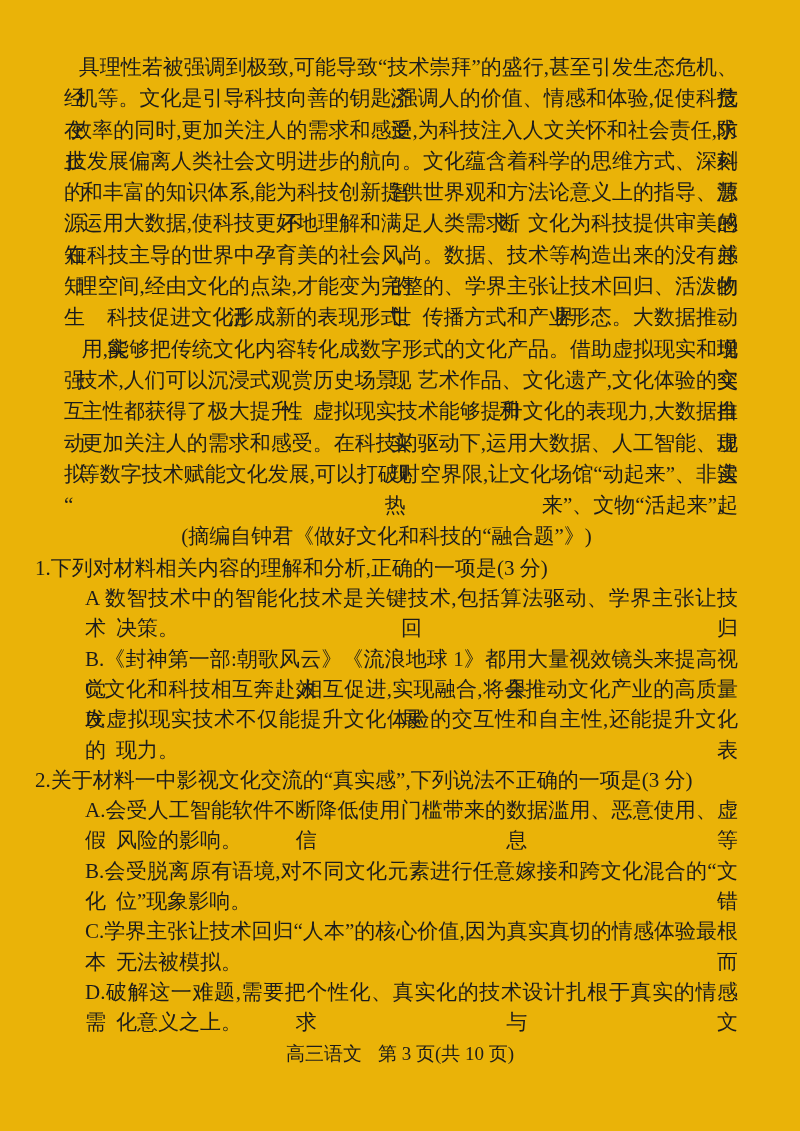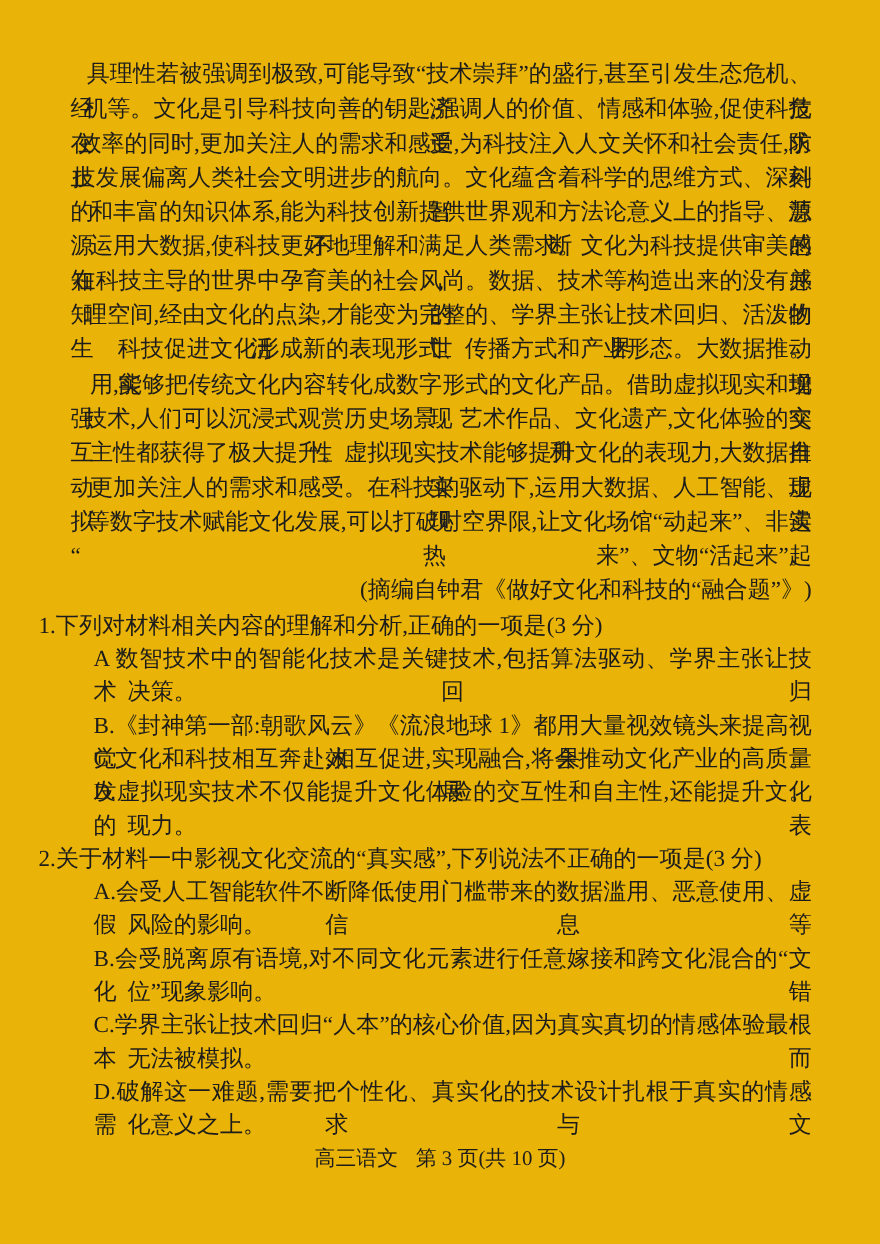--- a/index.html
+++ b/index.html
@@ -12,21 +12,21 @@
   .page{position:relative;width:800px;height:1131px;background:#eab308;}
   .flow{position:absolute;left:35px;top:52px;width:703px;}
   .line{font-size:21px;white-space:normal;}
   .passage .line{height:31.3px;line-height:31.3px;}
   .questions .line{height:30.3px;line-height:30.3px;}
   .just{text-align:justify;text-align-last:justify;}
   .body-ind{padding-left:29px;text-align:right;}
   .first-ind{padding-left:72px;}
   .opt{padding-left:50px;}
   .optc{padding-left:81px;}
-  .attr{text-align:right;}
+  .attr{text-align:center;}
   .footer{
     position:absolute;top:1042px;left:0;width:800px;
     text-align:center;font-size:19px;line-height:24px;color:#1c1c1c;
   }
   .footer .course{margin-right:16px;}
 </style>
 </head>
 <body>
 
 <div class="page">

